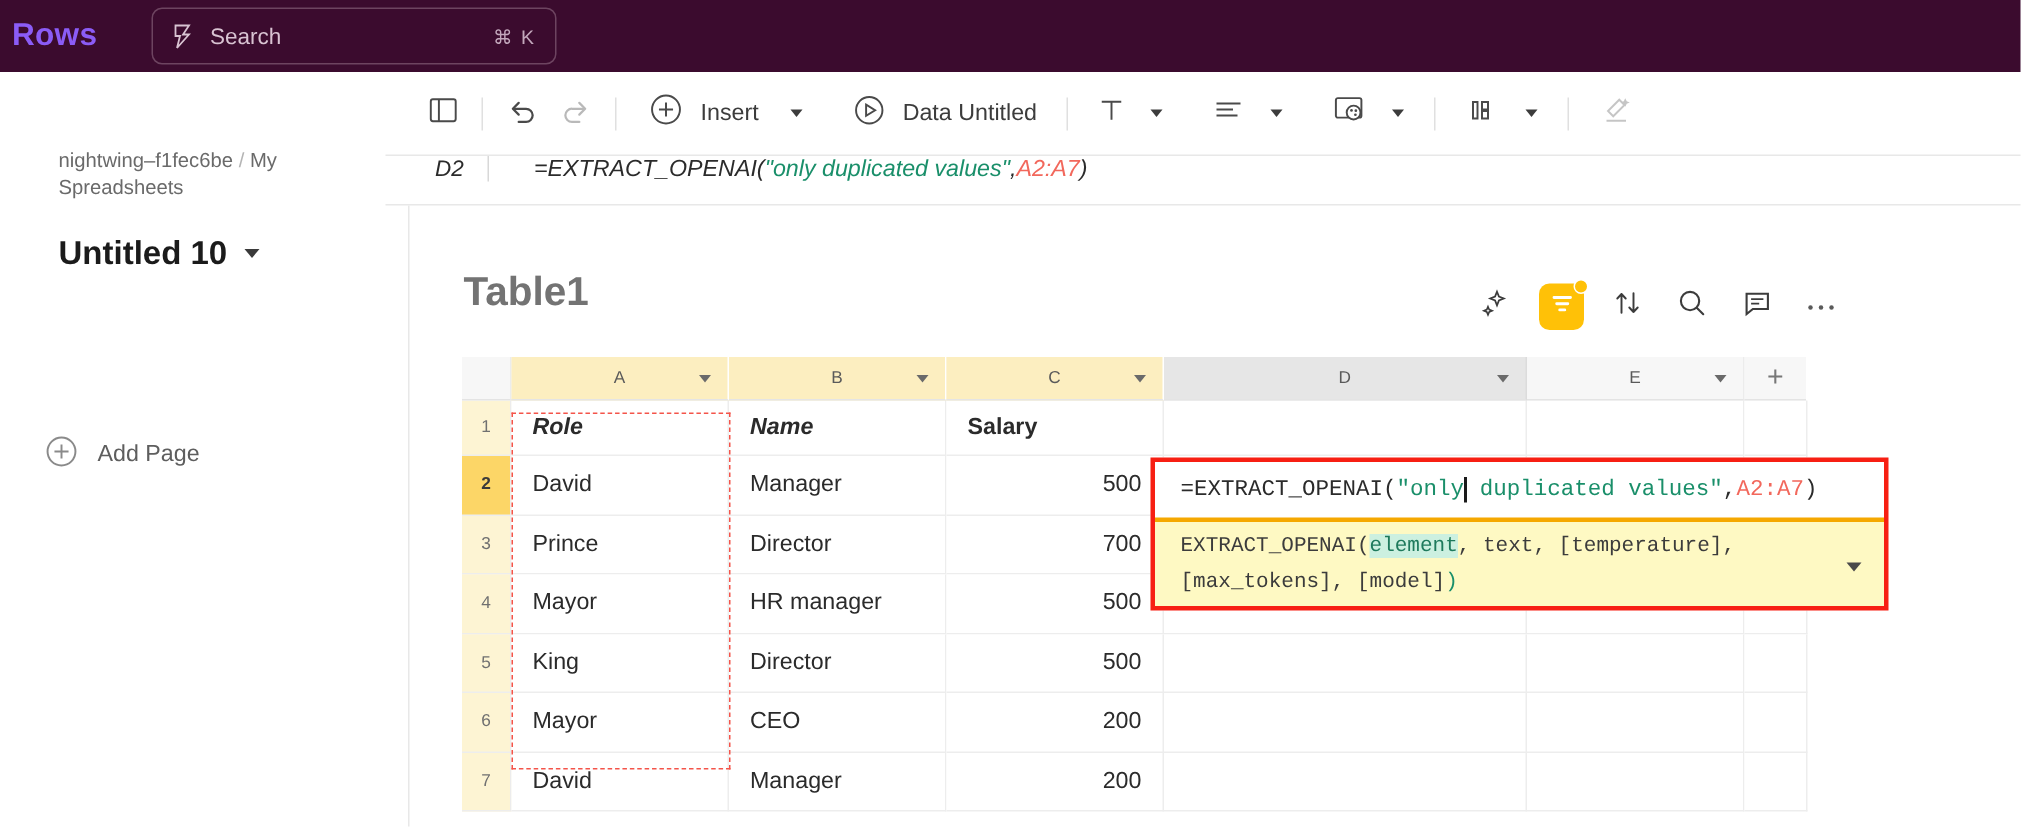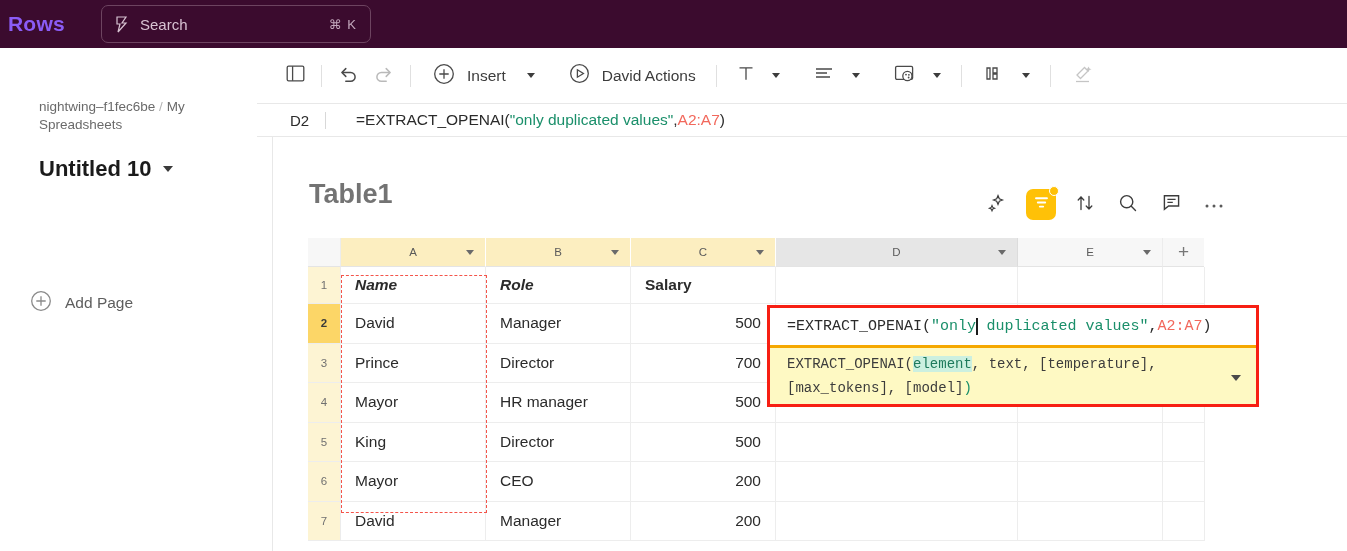--- a/index.html
+++ b/index.html
@@ -82,21 +82,21 @@
   .tb-caret {
     width: 0; height: 0; border-left: 4.5px solid transparent;
     border-right: 4.5px solid transparent; border-top: 5.5px solid #3c3c3c;
   }
   .dim { opacity: .38; }
 
   
   #formulabar {
     position: absolute; left: 257px; top: 104px; width: 1090px; height: 33px;
     background: #ffffff; border-bottom: 1px solid #e8e8e8;
-    display: flex; align-items: center;
+    display: flex;  font-style: italic;
   }
   #cellref {
     width: 68px; text-align: left; padding-left: 33px;
     font-size: 15px; color: #2b2b2b;
   }
   #fb-div { width: 1px; height: 17px; background: #d8d8d8; }
   #formula {
     margin-left: 30px; font-size: 15.5px; color: #2b2b2b;
     font-family: "Liberation Sans", sans-serif; white-space: pre;
   }
@@ -291,21 +291,21 @@
     <span class="tb-caret" style="margin-left:9px"></span>
   </div>
 
   <div class="tb-btn" style="margin-left:20px">
     <span>
       <svg width="21" height="21" viewBox="0 0 21 21">
           <circle cx="10.5" cy="10.5" r="8.8" fill="none" stroke="#4a4a4a" stroke-width="1.3"></circle>
           <path d="M8.4 6.8l6 3.7-6 3.7z" fill="none" stroke="#4a4a4a" stroke-width="1.3"></path>
         </svg>
     </span>
-    <span>David Actions</span>
+    <span>Data Untitled</span>
   </div>
 
   <div class="tb-div" style="margin-left:13px"></div>
 
   <div class="tb-btn" style="margin-left:4px">
     <span>
       <svg width="18" height="19" viewBox="0 0 18 19">
           <path d="M2.5 3.8h13M9 3.8v12" fill="none" stroke="#4a4a4a" stroke-width="1.3"></path>
         </svg>
     </span>
@@ -445,22 +445,22 @@
     </div>
     <div class="ch plain cE">
       <span>E</span>
       <span class="cc"></span>
     </div>
     <div class="ch addcol">+</div>
   </div>
 
   <div class="gr hdrrow">
     <div class="rowh">1</div>
+    <div class="cell hdr cB">Role</div>
     <div class="cell hdr cA">Name</div>
-    <div class="cell hdr cB">Role</div>
     <div class="cell hdr plain cC">Salary</div>
     <div class="cell cD"></div>
     <div class="cell cE"></div>
     <div class="cell cF blank"></div>
   </div>
 
   <div class="gr datarow">
     <div class="rowh active">2</div>
     <div class="cell cA">David</div>
     <div class="cell cB">Manager</div>

